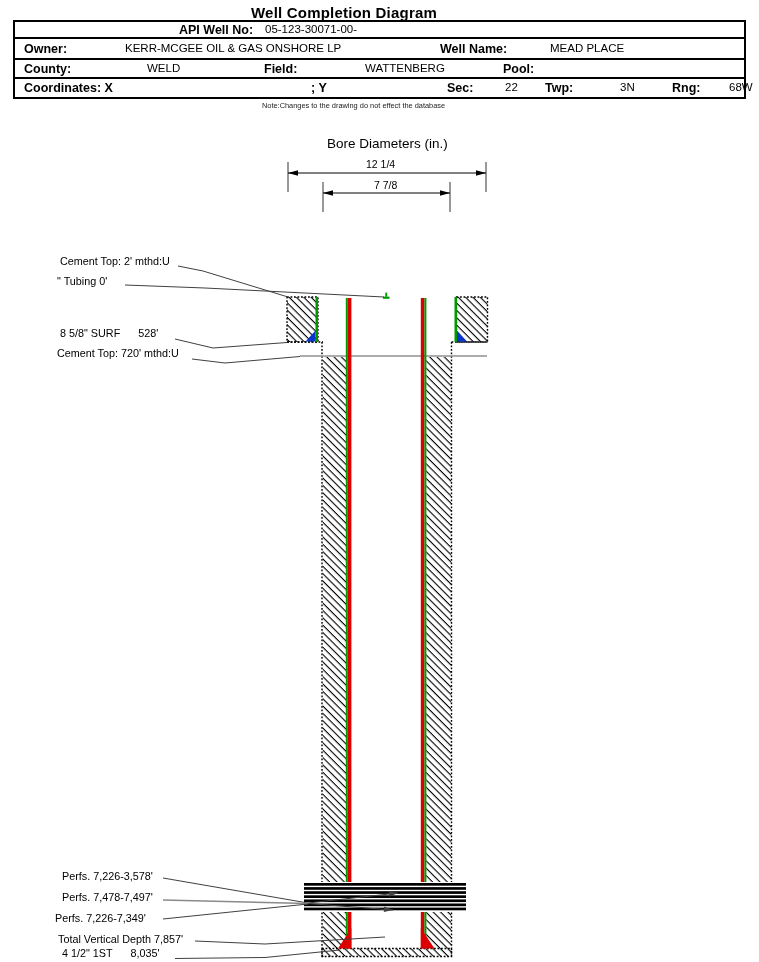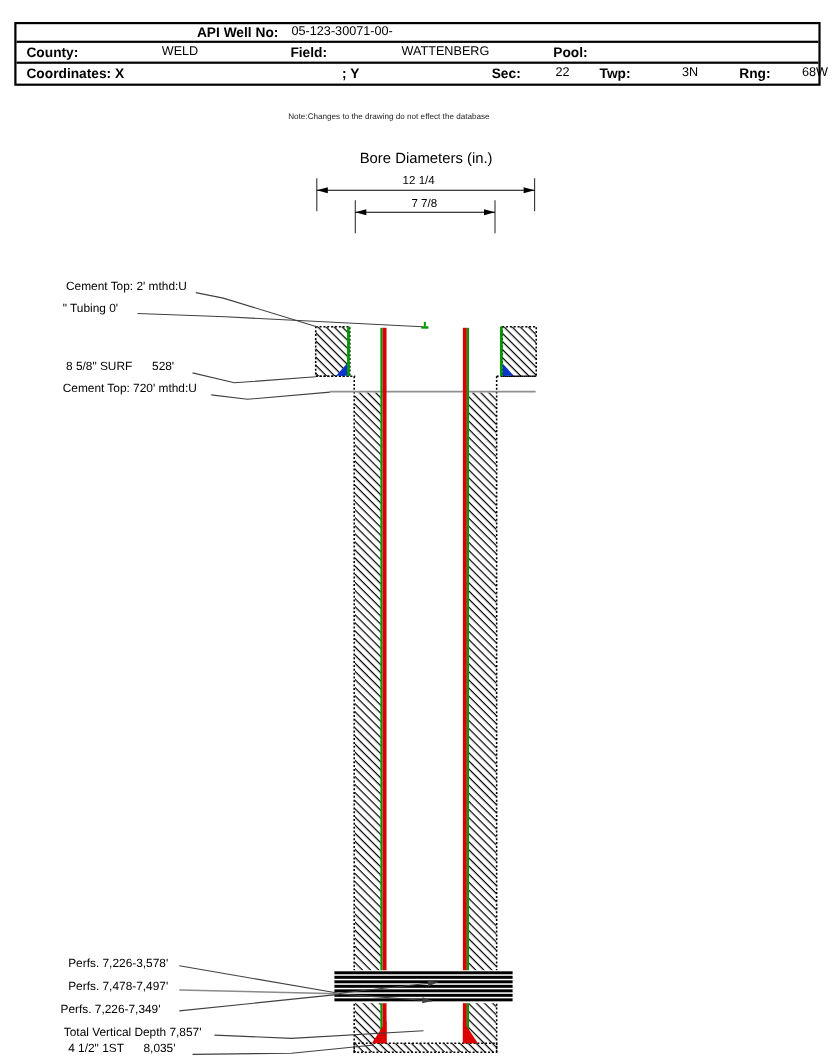--- a/index.html
+++ b/index.html
@@ -38,25 +38,32 @@
   .tick{stroke:#333;stroke-width:1;fill:none;}
   .dotted{stroke:#000;stroke-width:1.4;stroke-dasharray:1.8 1.7;fill:none;}
   .hatched{fill:url(#hatch);}
   .barblack{fill:#000;}
 </style>
 </head>
 <body>
 
 <div id="page">
 
+  <div class="abs" id="page-title">Well Completion Diagram</div>
 
   <div class="abs" id="hdr">
     <div class="hrow r1">
       <span class="lbl" style="left:164px">API Well No:</span>
       <span class="val" style="left:250px">05-123-30071-00-</span>
+    </div>
+    <div class="hrow r2">
+      <span class="lbl" style="left:9px">Owner:</span>
+      <span class="val" style="left:110px">KERR-MCGEE OIL &amp; GAS ONSHORE LP</span>
+      <span class="lbl" style="left:425px">Well Name:</span>
+      <span class="val" style="left:535px">MEAD PLACE</span>
     </div>
     <div class="hrow r3">
       <span class="lbl" style="left:9px">County:</span>
       <span class="val" style="left:132px">WELD</span>
       <span class="lbl" style="left:249px">Field:</span>
       <span class="val" style="left:350px">WATTENBERG</span>
       <span class="lbl" style="left:488px">Pool:</span>
       <span class="val" style="left:545px"></span>
     </div>
     <div class="hrow r4">

